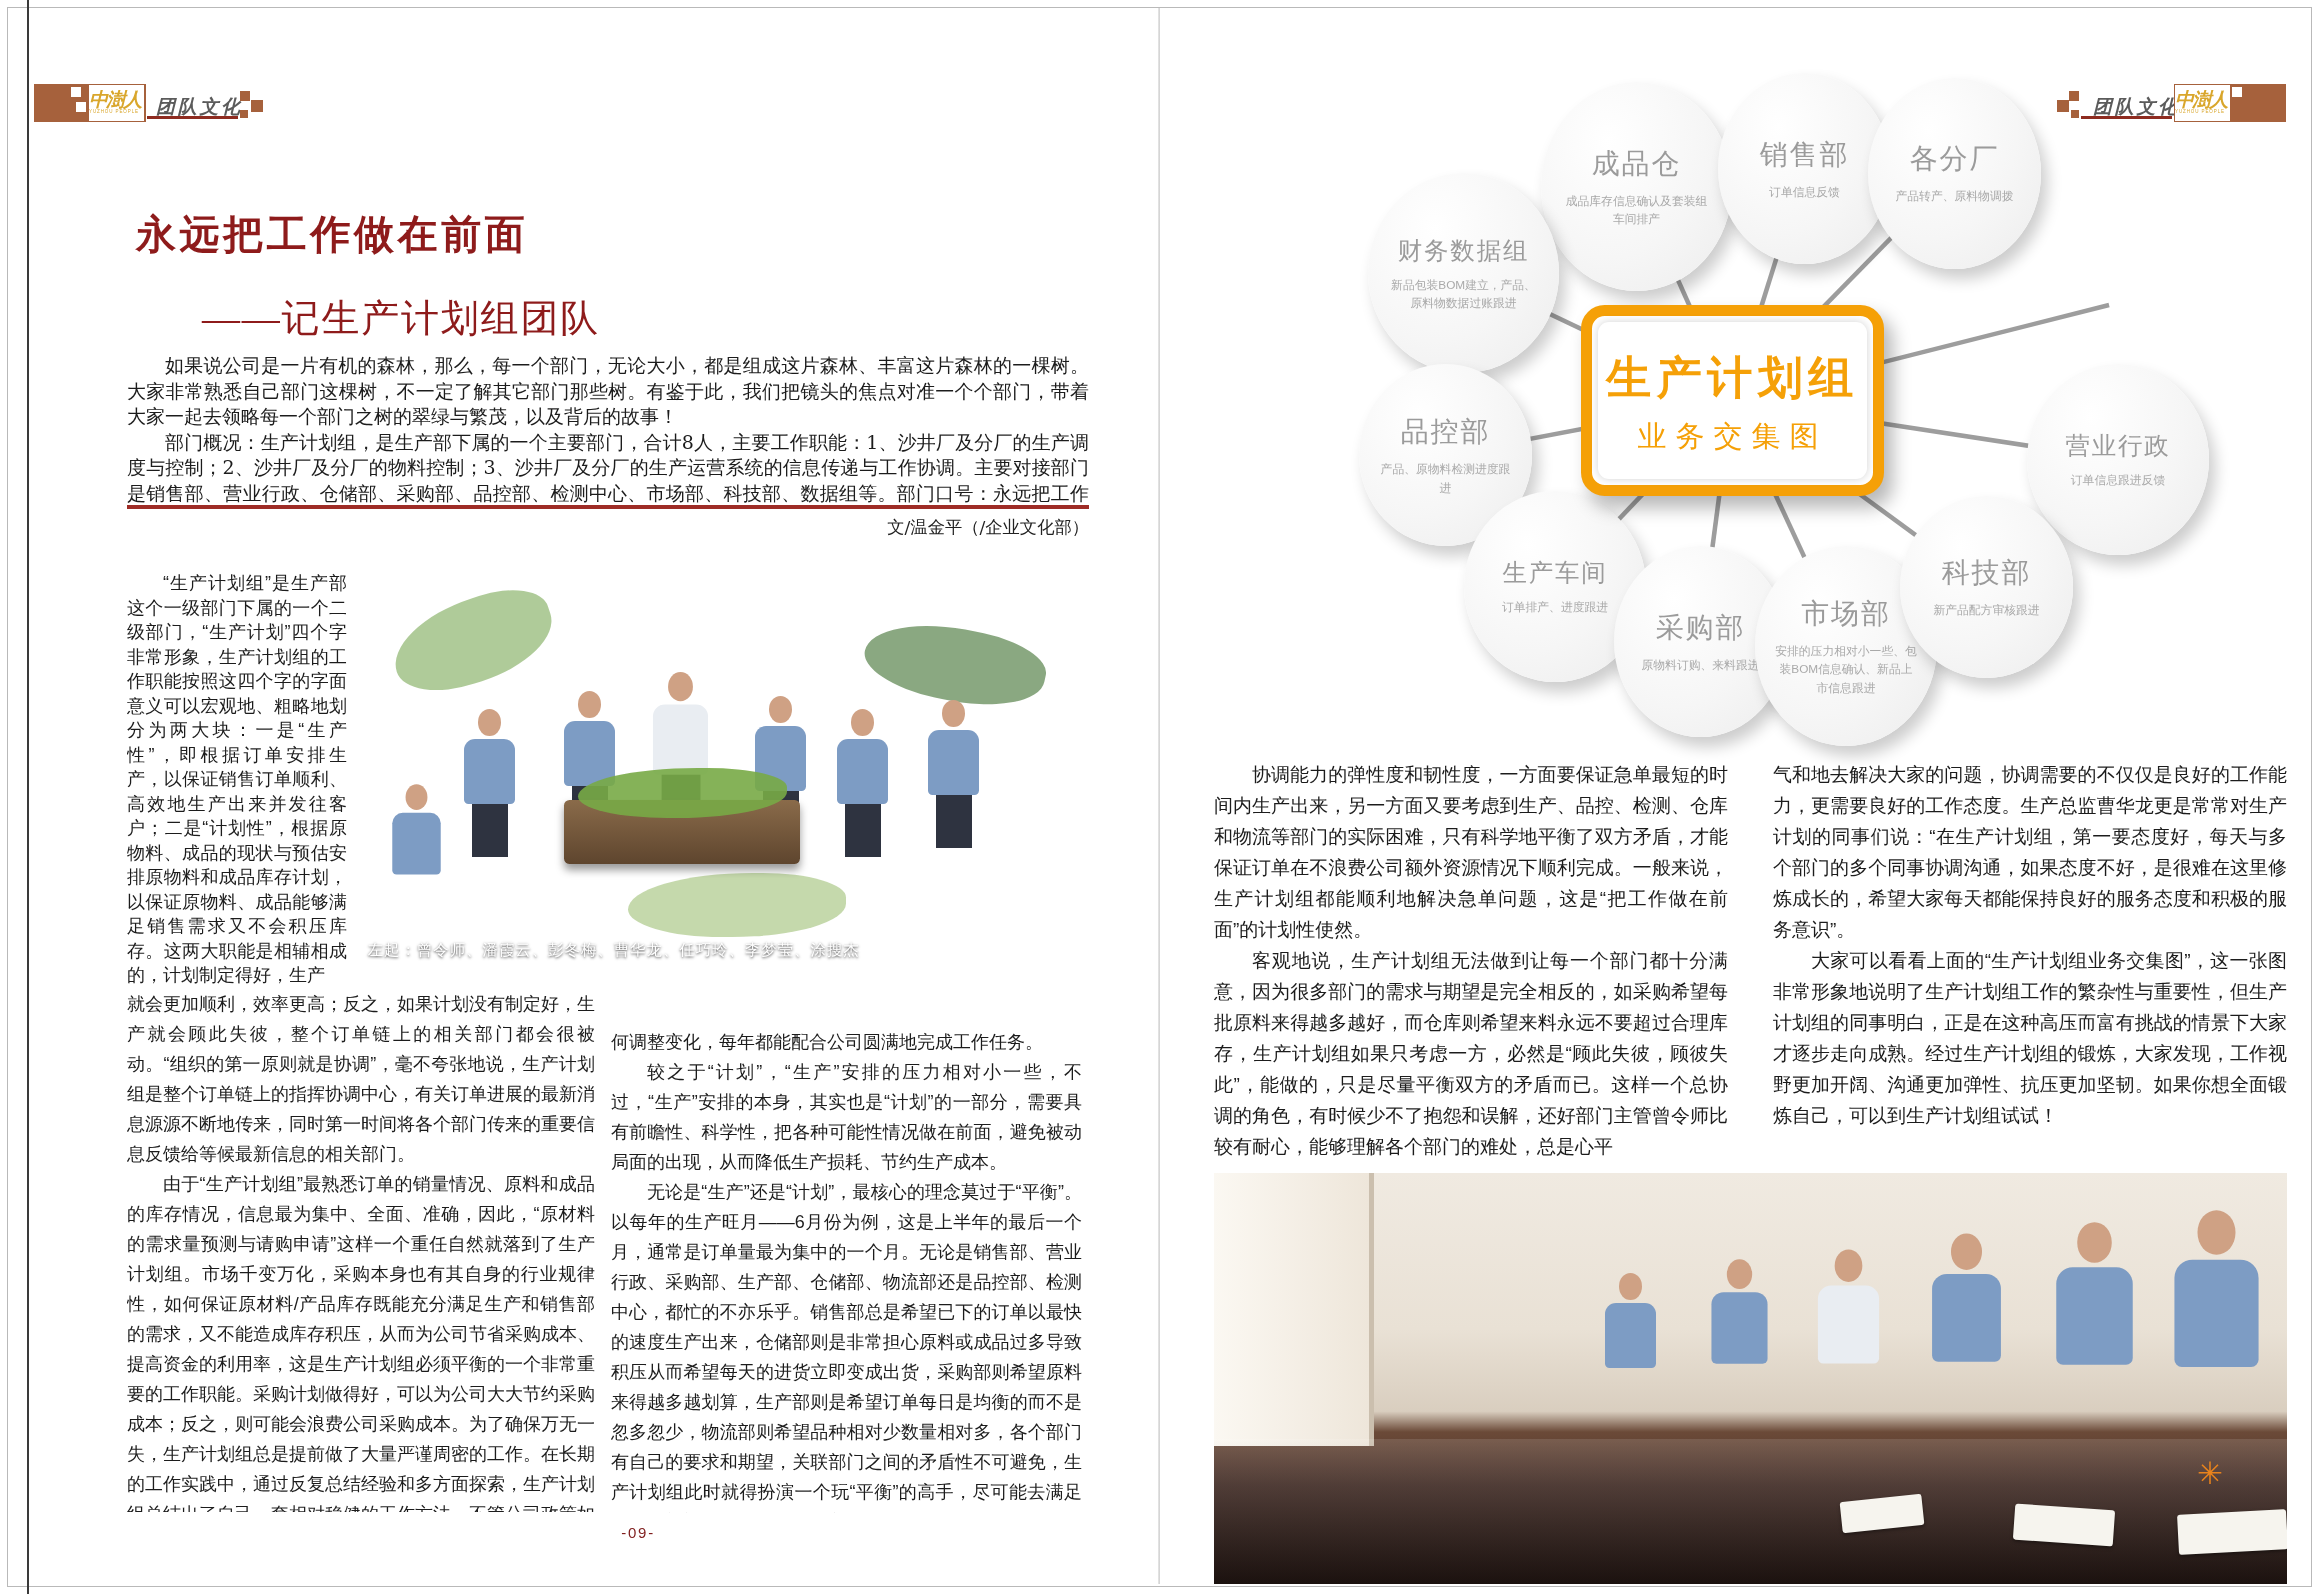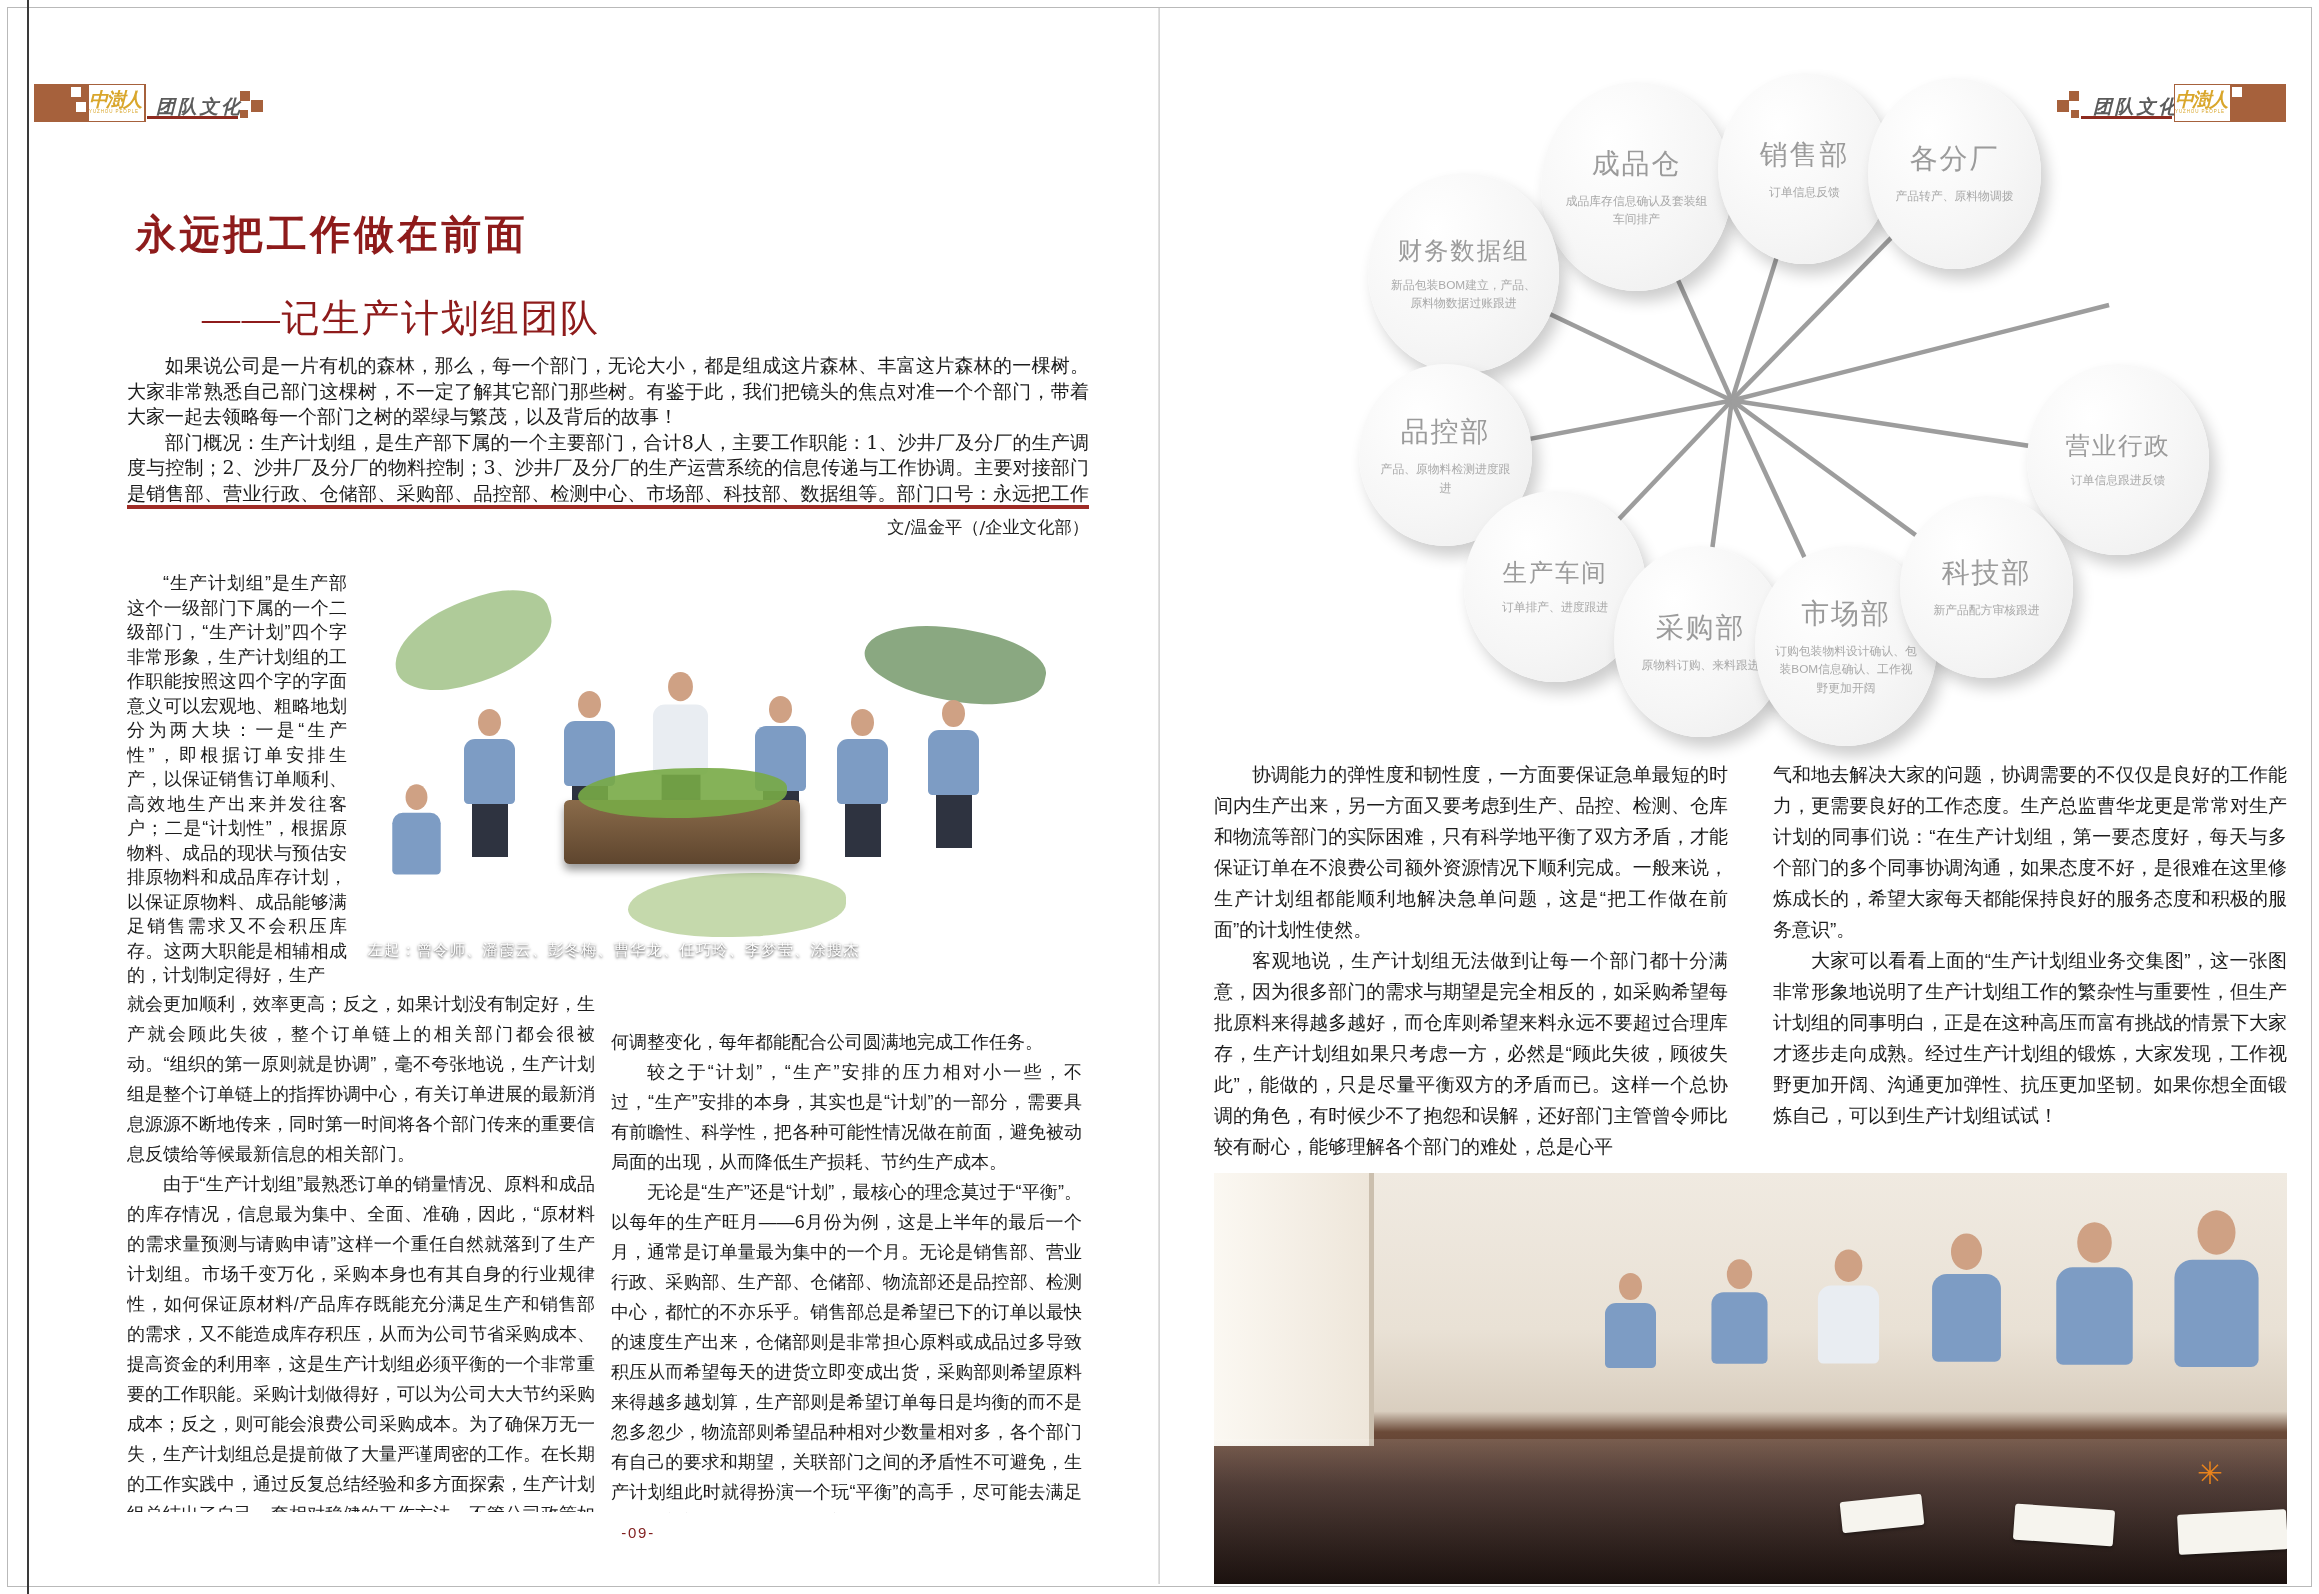--- a/index.html
+++ b/index.html
@@ -238,27 +238,33 @@
     <div class="dnode" style="left:264px;top:418px;width:182px;height:191px;">
       <div class="dnode-label sm">生产车间</div>
       <div class="dnode-sub">订单排产、进度跟进</div>
     </div>
     <div class="dnode" style="left:414px;top:473px;width:173px;height:191px;">
       <div class="dnode-label">采购部</div>
       <div class="dnode-sub">原物料订购、来料跟进</div>
     </div>
     <div class="dnode" style="left:555px;top:473px;width:182px;height:200px;">
       <div class="dnode-label">市场部</div>
-      <div class="dnode-sub">订购包装物料设计确认、包装BOM信息确认、工作视野更加开阔</div>
+      <div class="dnode-sub">安排的压力相对小一些、包装BOM信息确认、新品上市信息跟进</div>
     </div>
     <div class="dnode" style="left:700px;top:423px;width:173px;height:182px;">
       <div class="dnode-label">科技部</div>
       <div class="dnode-sub">新产品配方审核跟进</div>
     </div>
 
+    <div class="cbox">
+      <div class="cbox-inner">
+        <div class="cbox-title">生产计划组</div>
+        <div class="cbox-sub">业务交集图</div>
+      </div>
+    </div>
   </div>
 
   <div class="abs bodytext r-col1">
     <p>协调能力的弹性度和韧性度，一方面要保证急单最短的时间内生产出来，另一方面又要考虑到生产、品控、检测、仓库和物流等部门的实际困难，只有科学地平衡了双方矛盾，才能保证订单在不浪费公司额外资源情况下顺利完成。一般来说，生产计划组都能顺利地解决急单问题，这是“把工作做在前面”的计划性使然。</p>
     <p>客观地说，生产计划组无法做到让每一个部门都十分满意，因为很多部门的需求与期望是完全相反的，如采购希望每批原料来得越多越好，而仓库则希望来料永远不要超过合理库存，生产计划组如果只考虑一方，必然是“顾此失彼，顾彼失此”，能做的，只是尽量平衡双方的矛盾而已。这样一个总协调的角色，有时候少不了抱怨和误解，还好部门主管曾令师比较有耐心，能够理解各个部门的难处，总是心平</p>
   </div>
   <div class="abs bodytext r-col2">
     <p class="noindent">气和地去解决大家的问题，协调需要的不仅仅是良好的工作能力，更需要良好的工作态度。生产总监曹华龙更是常常对生产计划的同事们说：“在生产计划组，第一要态度好，每天与多个部门的多个同事协调沟通，如果态度不好，是很难在这里修炼成长的，希望大家每天都能保持良好的服务态度和积极的服务意识”。</p>
     <p>大家可以看看上面的“生产计划组业务交集图”，这一张图非常形象地说明了生产计划组工作的繁杂性与重要性，但生产计划组的同事明白，正是在这种高压而富有挑战的情景下大家才逐步走向成熟。经过生产计划组的锻炼，大家发现，工作视野更加开阔、沟通更加弹性、抗压更加坚韧。如果你想全面锻炼自己，可以到生产计划组试试！</p>
   </div>

